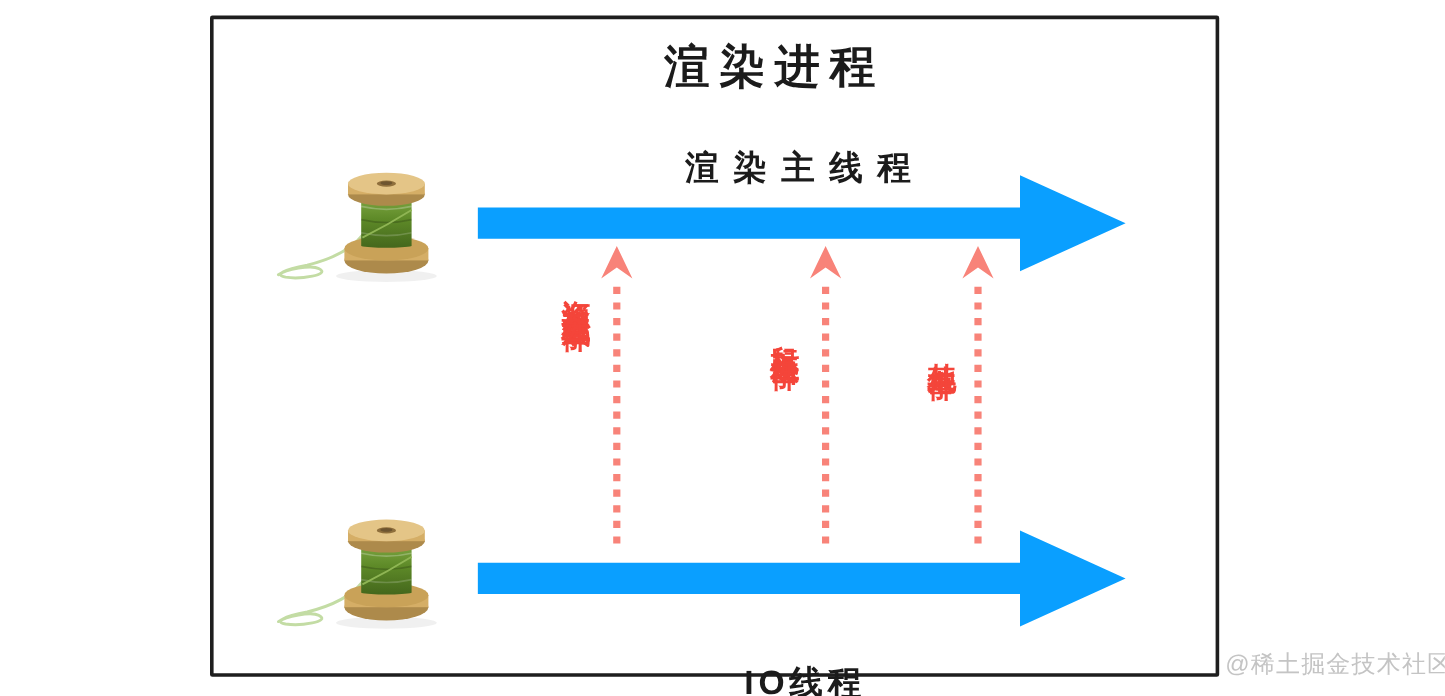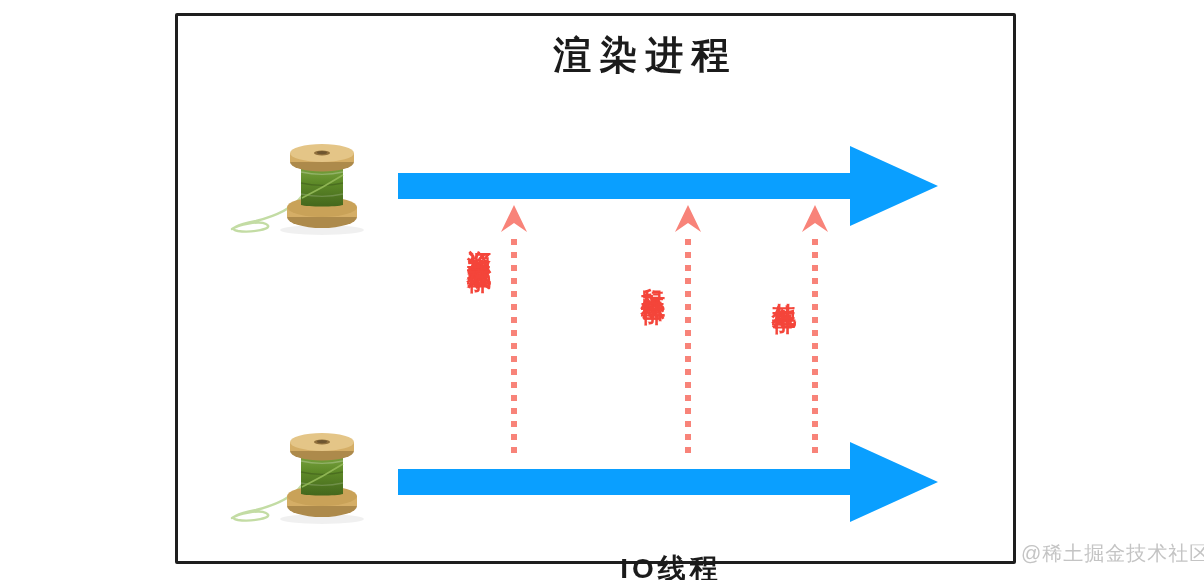--- a/index.html
+++ b/index.html
@@ -113,20 +113,21 @@
     <path d="M79 42 C 92 45, 108 45, 121 42" stroke="rgba(0,0,0,0.18)" stroke-width="1.4" fill="none"></path>
     <path d="M79 53 C 92 56, 108 56, 121 53" stroke="rgba(255,255,255,0.18)" stroke-width="1.4" fill="none"></path>
     <path d="M121 34 C 105 44, 90 52, 80 57" stroke="#8fb554" stroke-width="1.6" fill="none"></path>
     <ellipse cx="100" cy="21" rx="32" ry="9.5" fill="#ad8a4b"></ellipse>
     <rect x="68" y="12" width="64" height="9" fill="#d5ae66"></rect>
     <ellipse cx="100" cy="12" rx="32" ry="9" fill="#e4c587"></ellipse>
     <ellipse cx="100" cy="12" rx="8" ry="2.6" fill="#8f6f3c"></ellipse>
     <ellipse cx="100" cy="11.6" rx="5" ry="1.6" fill="#6e5530"></ellipse>
   </svg>
 
+  <div class="thread-label main">渲染主线程</div>
 
   <svg class="arrow-svg arrow-top" width="545" height="86" viewBox="0 0 545 86">
     <polygon points="0,30 452,30 452,3 540,43 452,83 452,56 0,56" fill="#0a9fff"></polygon>
   </svg>
 
   <svg class="event-arrow e1" width="34" height="258" viewBox="0 0 34 258">
     <polygon points="17,0 30,27 17,18 4,27" fill="#f88379"></polygon>
     <line x1="17" y1="34" x2="17" y2="255" stroke="#f88379" stroke-width="6" stroke-dasharray="6 7"></line>
   </svg>
   <svg class="event-arrow e2" width="34" height="258" viewBox="0 0 34 258">

